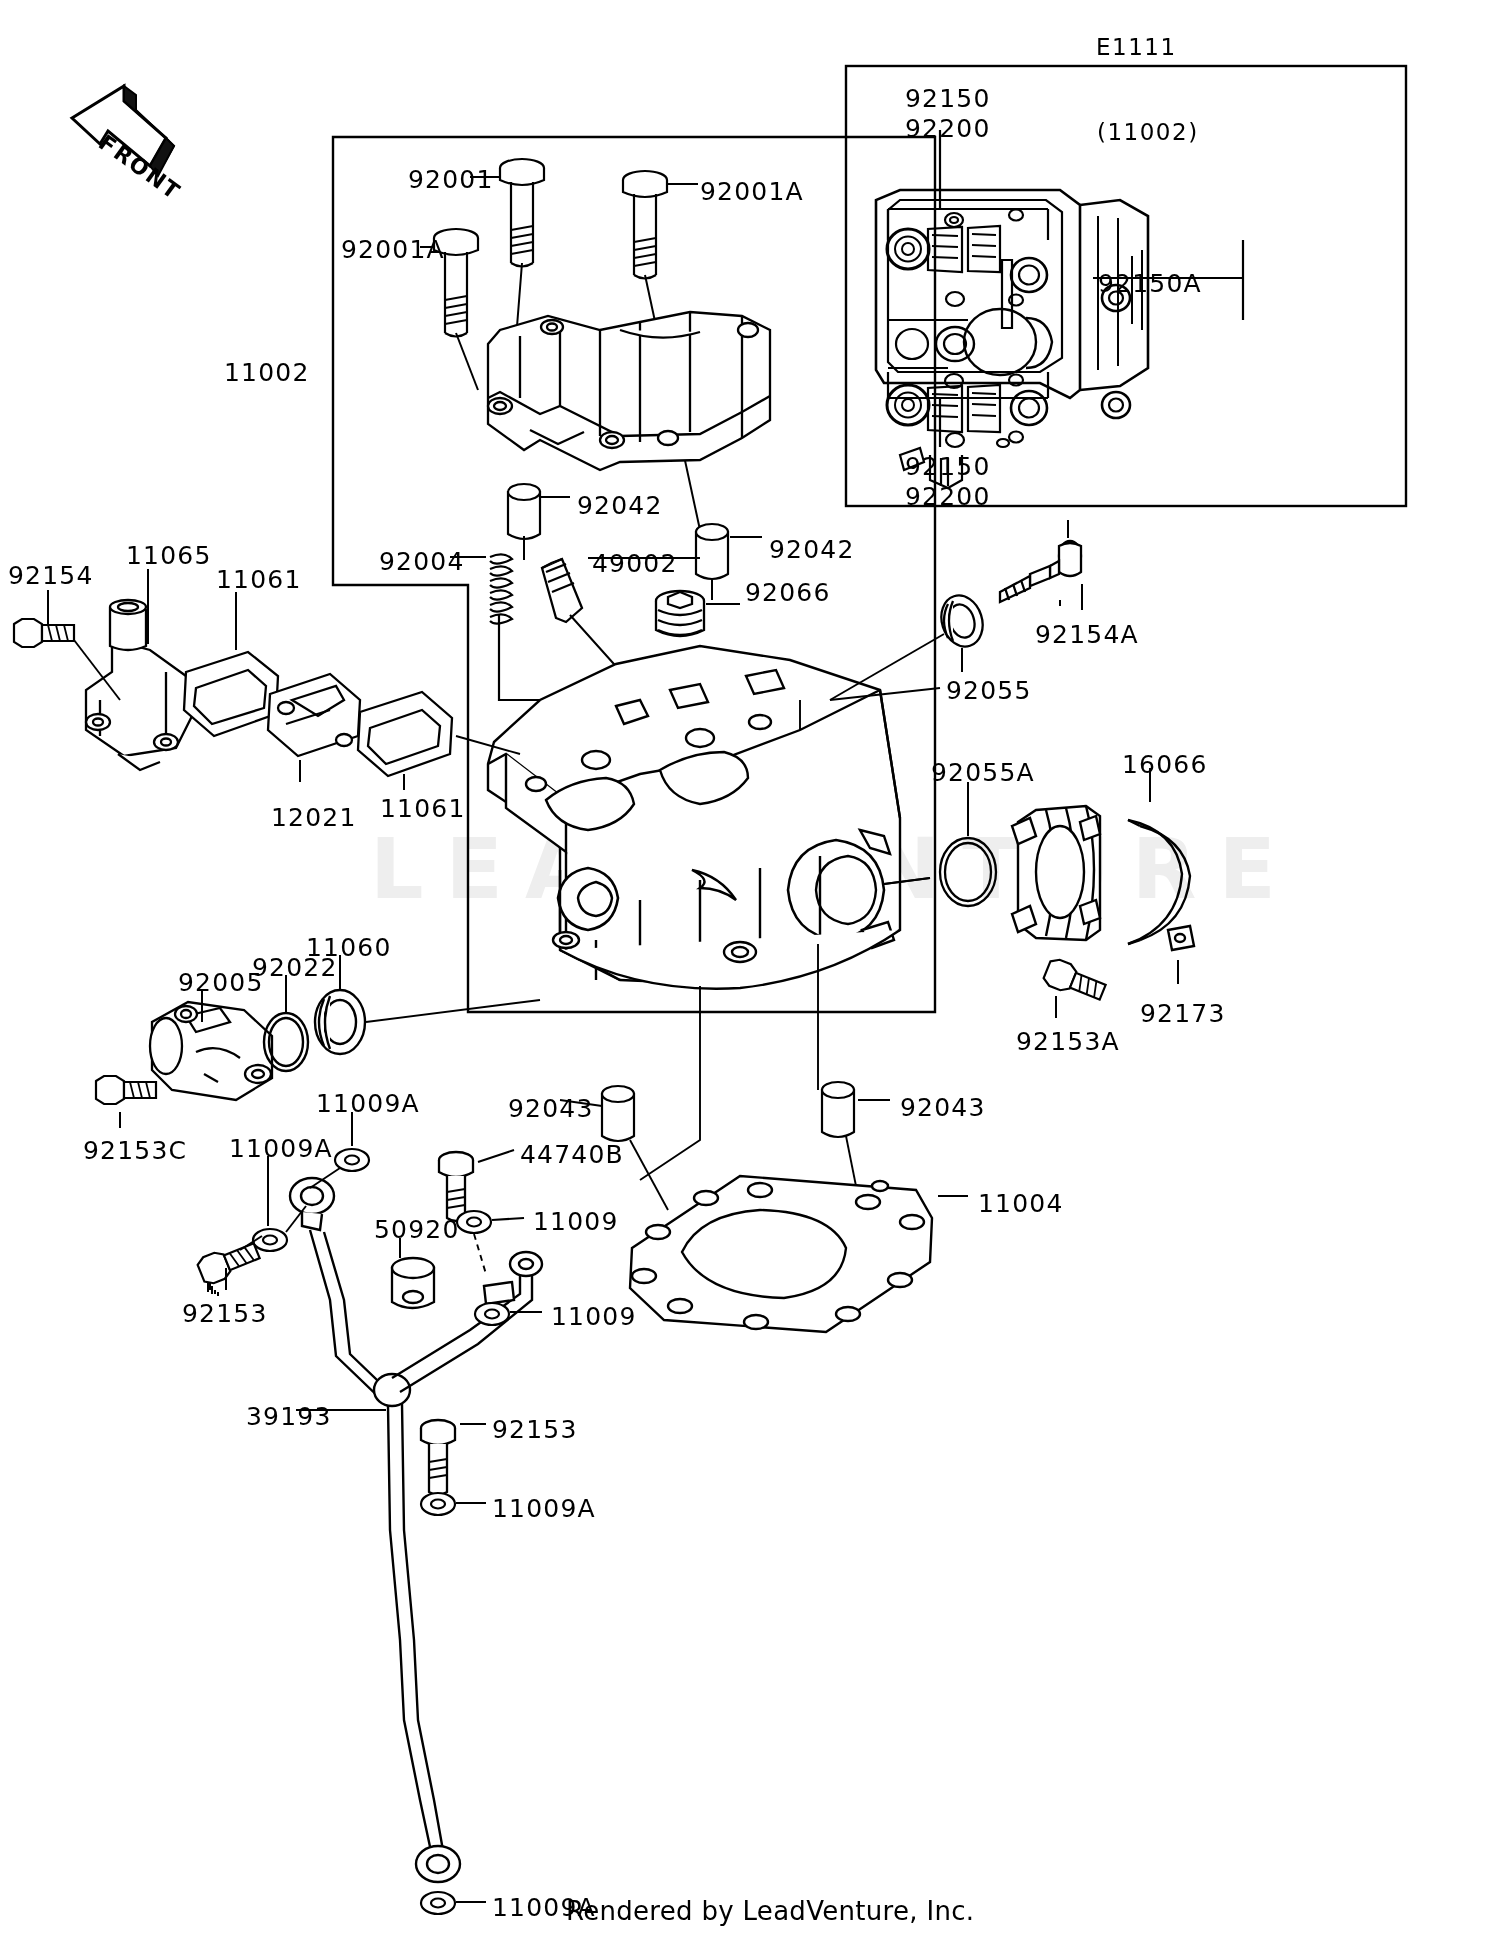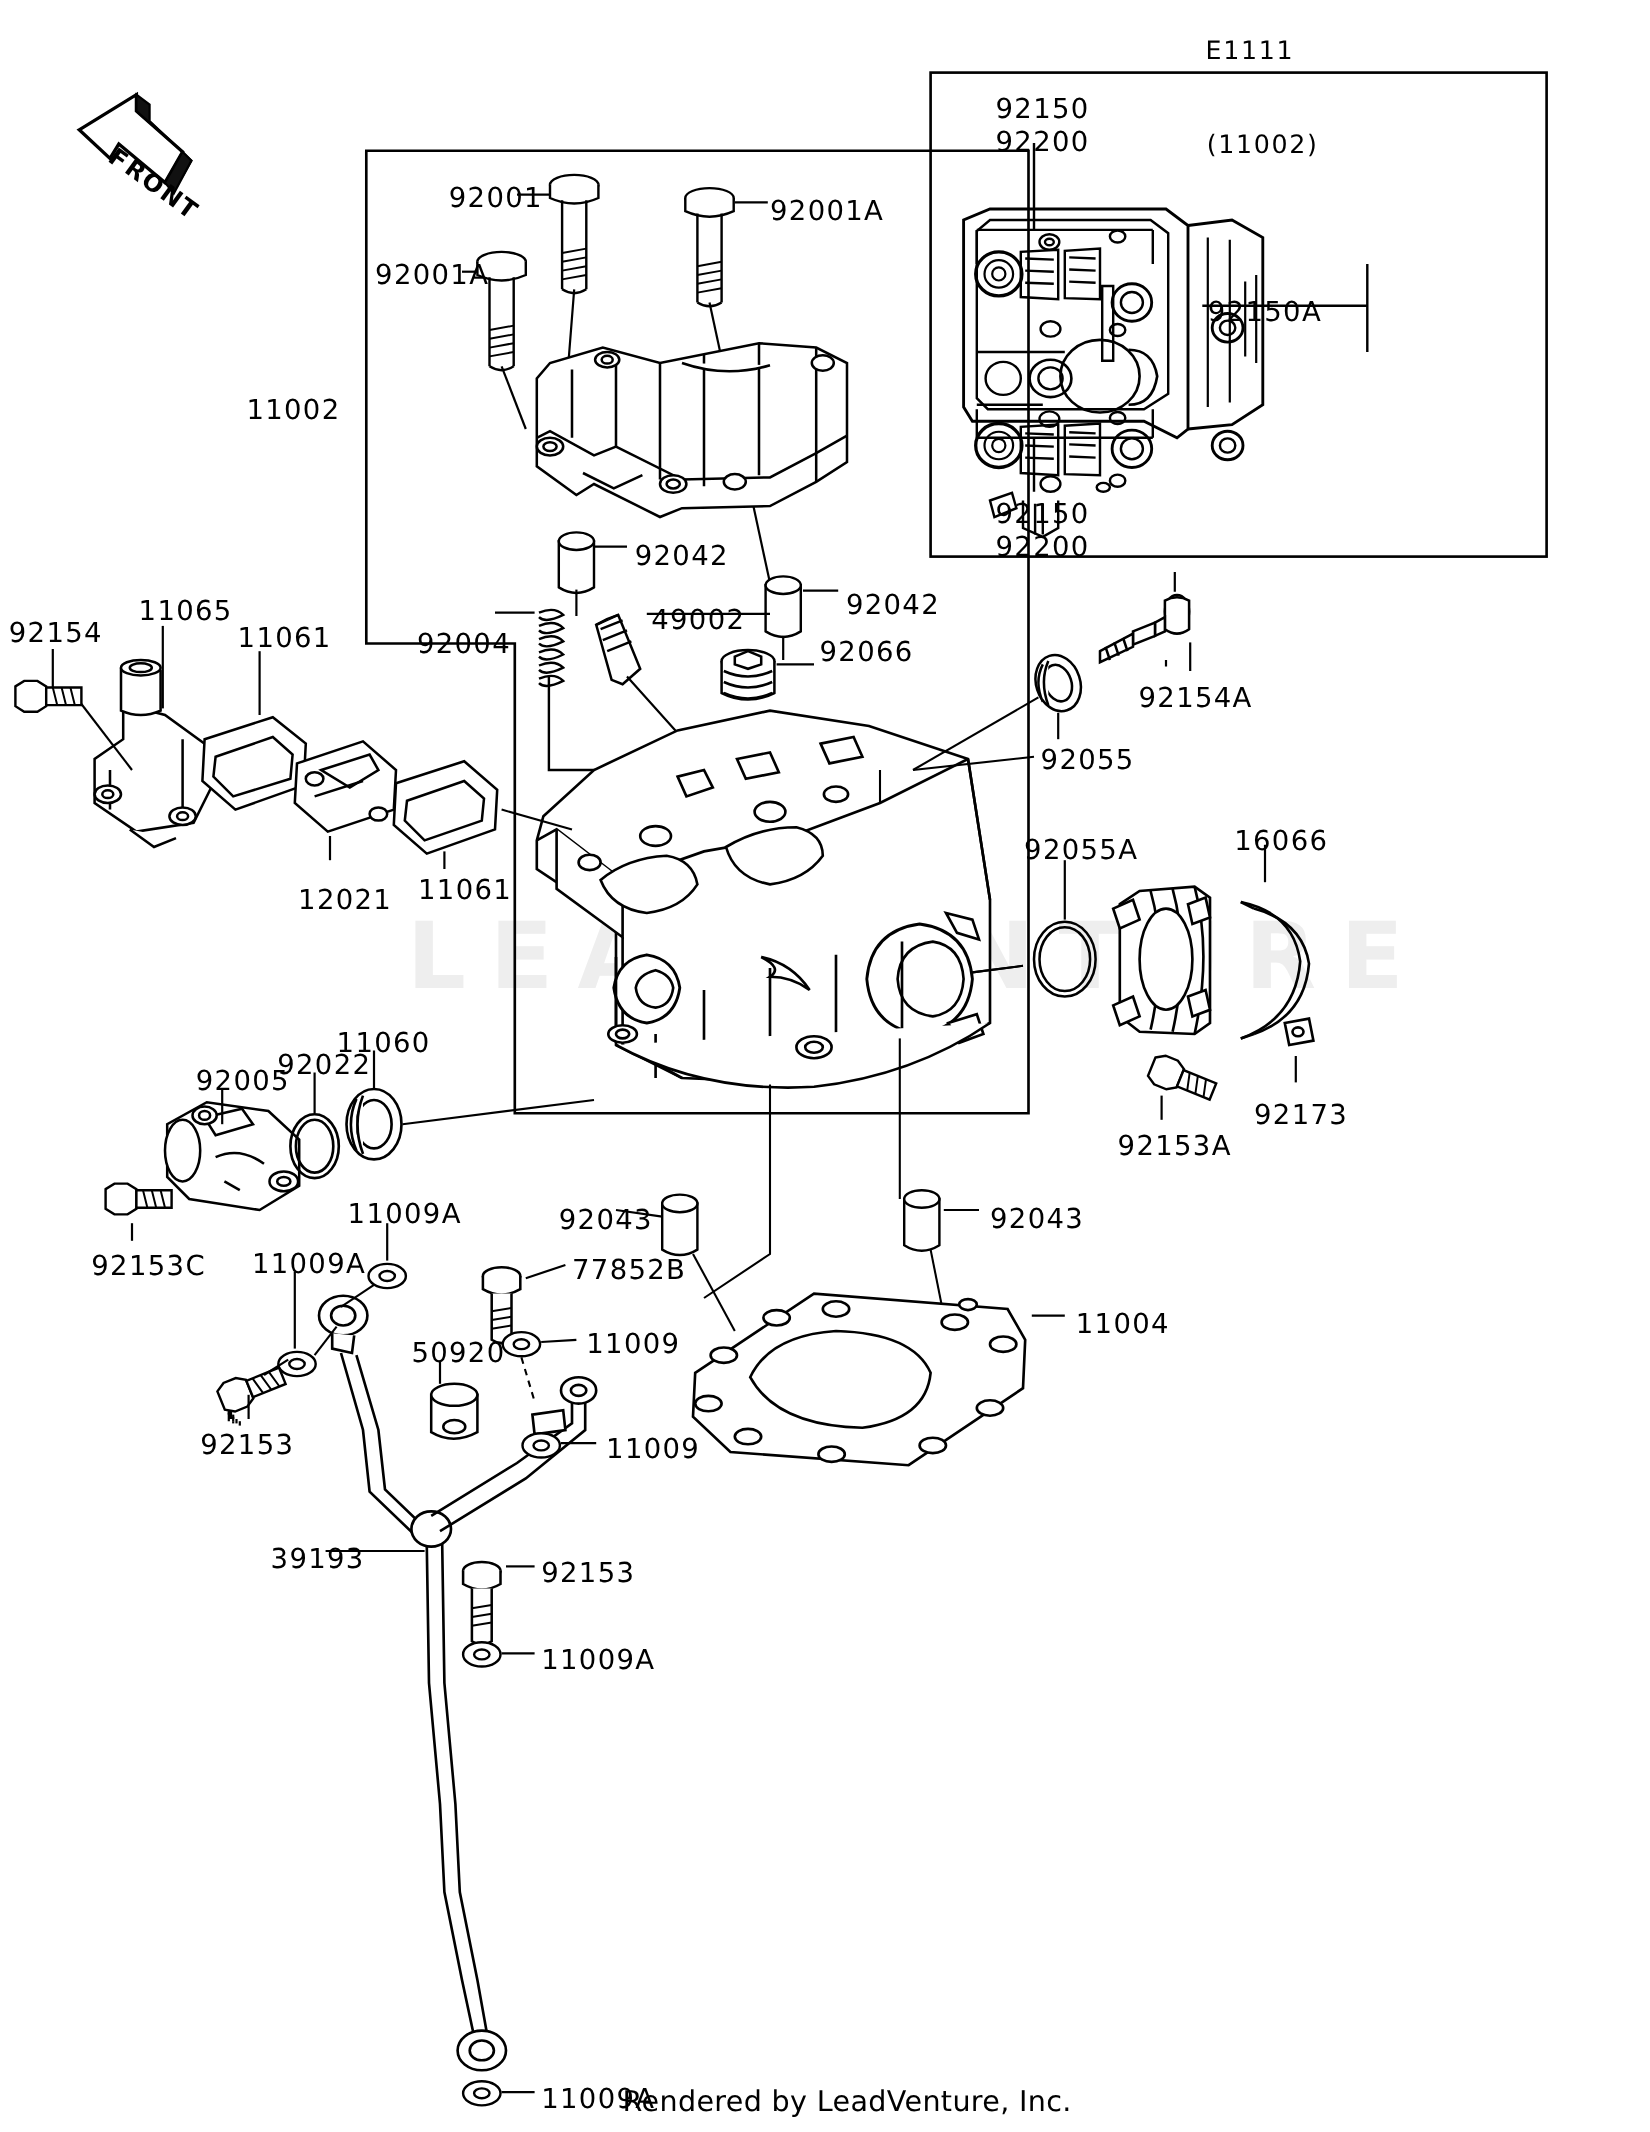--- a/index.html
+++ b/index.html
@@ -504,42 +504,42 @@
 
   <div class="footer" style="left:566px;top:1896px;">Rendered by LeadVenture, Inc.</div>
 
   <div id="labels">
       <div class="lbl" style="left: 408px; top: 165px;">92001</div>
       <div class="lbl" style="left: 700px; top: 177px;">92001A</div>
       <div class="lbl" style="left: 341px; top: 235px;">92001A</div>
       <div class="lbl" style="left: 224px; top: 358px;">11002</div>
       <div class="lbl" style="left: 577px; top: 491px;">92042</div>
       <div class="lbl" style="left: 769px; top: 535px;">92042</div>
-      <div class="lbl" style="left: 379px; top: 547px; margin-top: 24px;">92004</div>
+      <div class="lbl" style="left: 379px; top: 547px;">92004</div>
       <div class="lbl" style="left: 592px; top: 549px;">49002</div>
       <div class="lbl" style="left: 745px; top: 578px;">92066</div>
       <div class="lbl" style="left: 8px; top: 561px;">92154</div>
       <div class="lbl" style="left: 126px; top: 541px;">11065</div>
       <div class="lbl" style="left: 216px; top: 565px;">11061</div>
       <div class="lbl" style="left: 271px; top: 786px; margin-top: 17px;">12021</div>
       <div class="lbl" style="left: 380px; top: 794px;">11061</div>
       <div class="lbl" style="left: 1035px; top: 620px;">92154A</div>
       <div class="lbl" style="left: 946px; top: 676px;">92055</div>
       <div class="lbl" style="left: 931px; top: 758px;">92055A</div>
       <div class="lbl" style="left: 1122px; top: 750px;">16066</div>
       <div class="lbl" style="left: 1140px; top: 999px;">92173</div>
       <div class="lbl" style="left: 1016px; top: 1027px;">92153A</div>
       <div class="lbl" style="left: 178px; top: 968px;">92005</div>
       <div class="lbl" style="left: 252px; top: 953px;">92022</div>
       <div class="lbl" style="left: 306px; top: 933px;">11060</div>
       <div class="lbl" style="left: 83px; top: 1136px;">92153C</div>
       <div class="lbl" style="left: 316px; top: 1089px;">11009A</div>
       <div class="lbl" style="left: 229px; top: 1134px;">11009A</div>
       <div class="lbl" style="left: 182px; top: 1299px;">92153</div>
-      <div class="lbl" style="left: 520px; top: 1140px;">77852B</div>
+      <div class="lbl" style="left: 520px; top: 1140px;">44740B</div>
       <div class="lbl" style="left: 533px; top: 1207px;">11009</div>
       <div class="lbl" style="left: 374px; top: 1215px;">50920</div>
       <div class="lbl" style="left: 551px; top: 1302px;">11009</div>
       <div class="lbl" style="left: 508px; top: 1094px;">92043</div>
       <div class="lbl" style="left: 900px; top: 1093px;">92043</div>
       <div class="lbl" style="left: 978px; top: 1189px;">11004</div>
       <div class="lbl" style="left: 246px; top: 1402px;">39193</div>
       <div class="lbl" style="left: 492px; top: 1415px;">92153</div>
       <div class="lbl" style="left: 492px; top: 1494px;">11009A</div>
       <div class="lbl" style="left: 492px; top: 1893px;">11009A</div>

